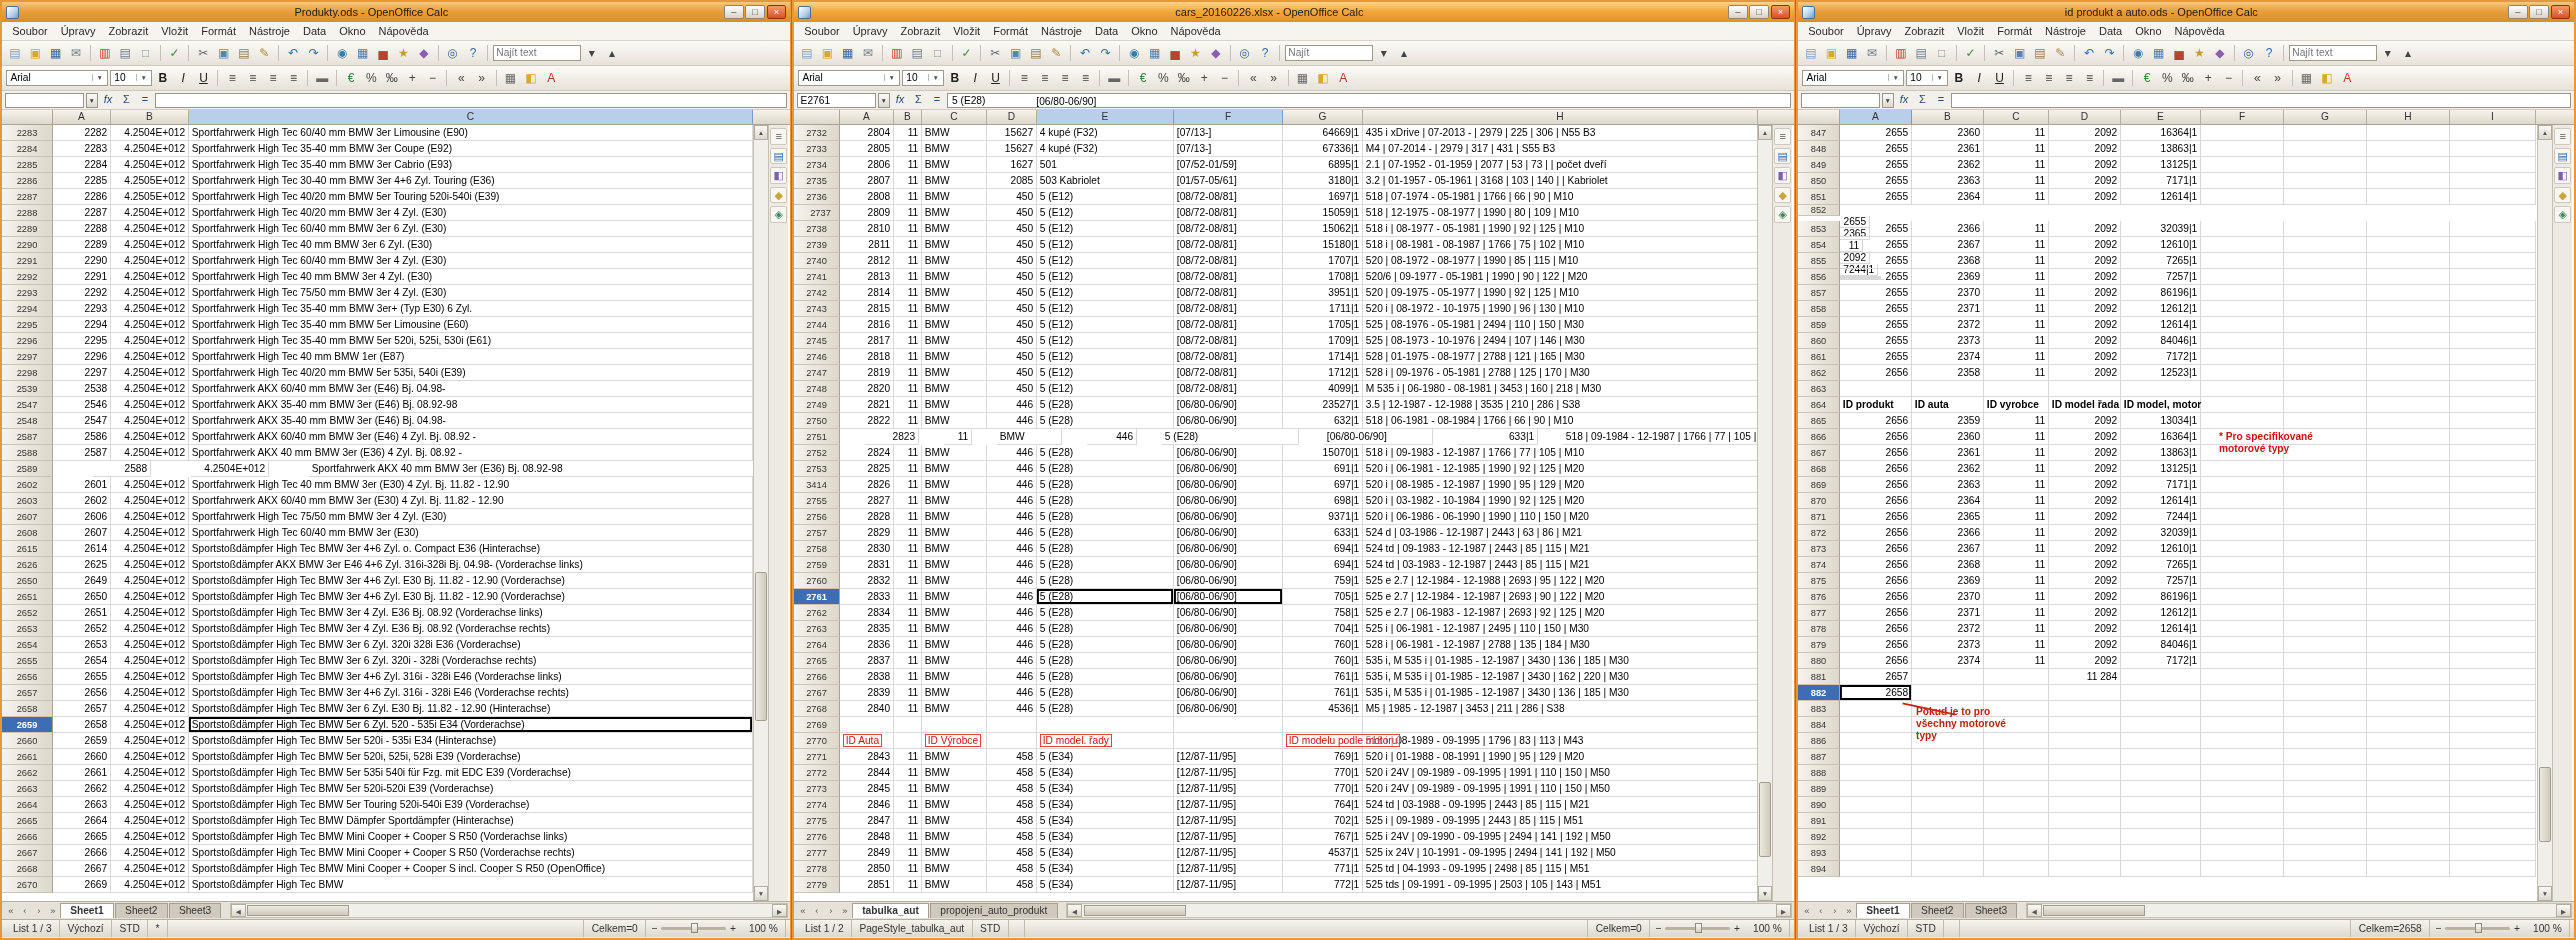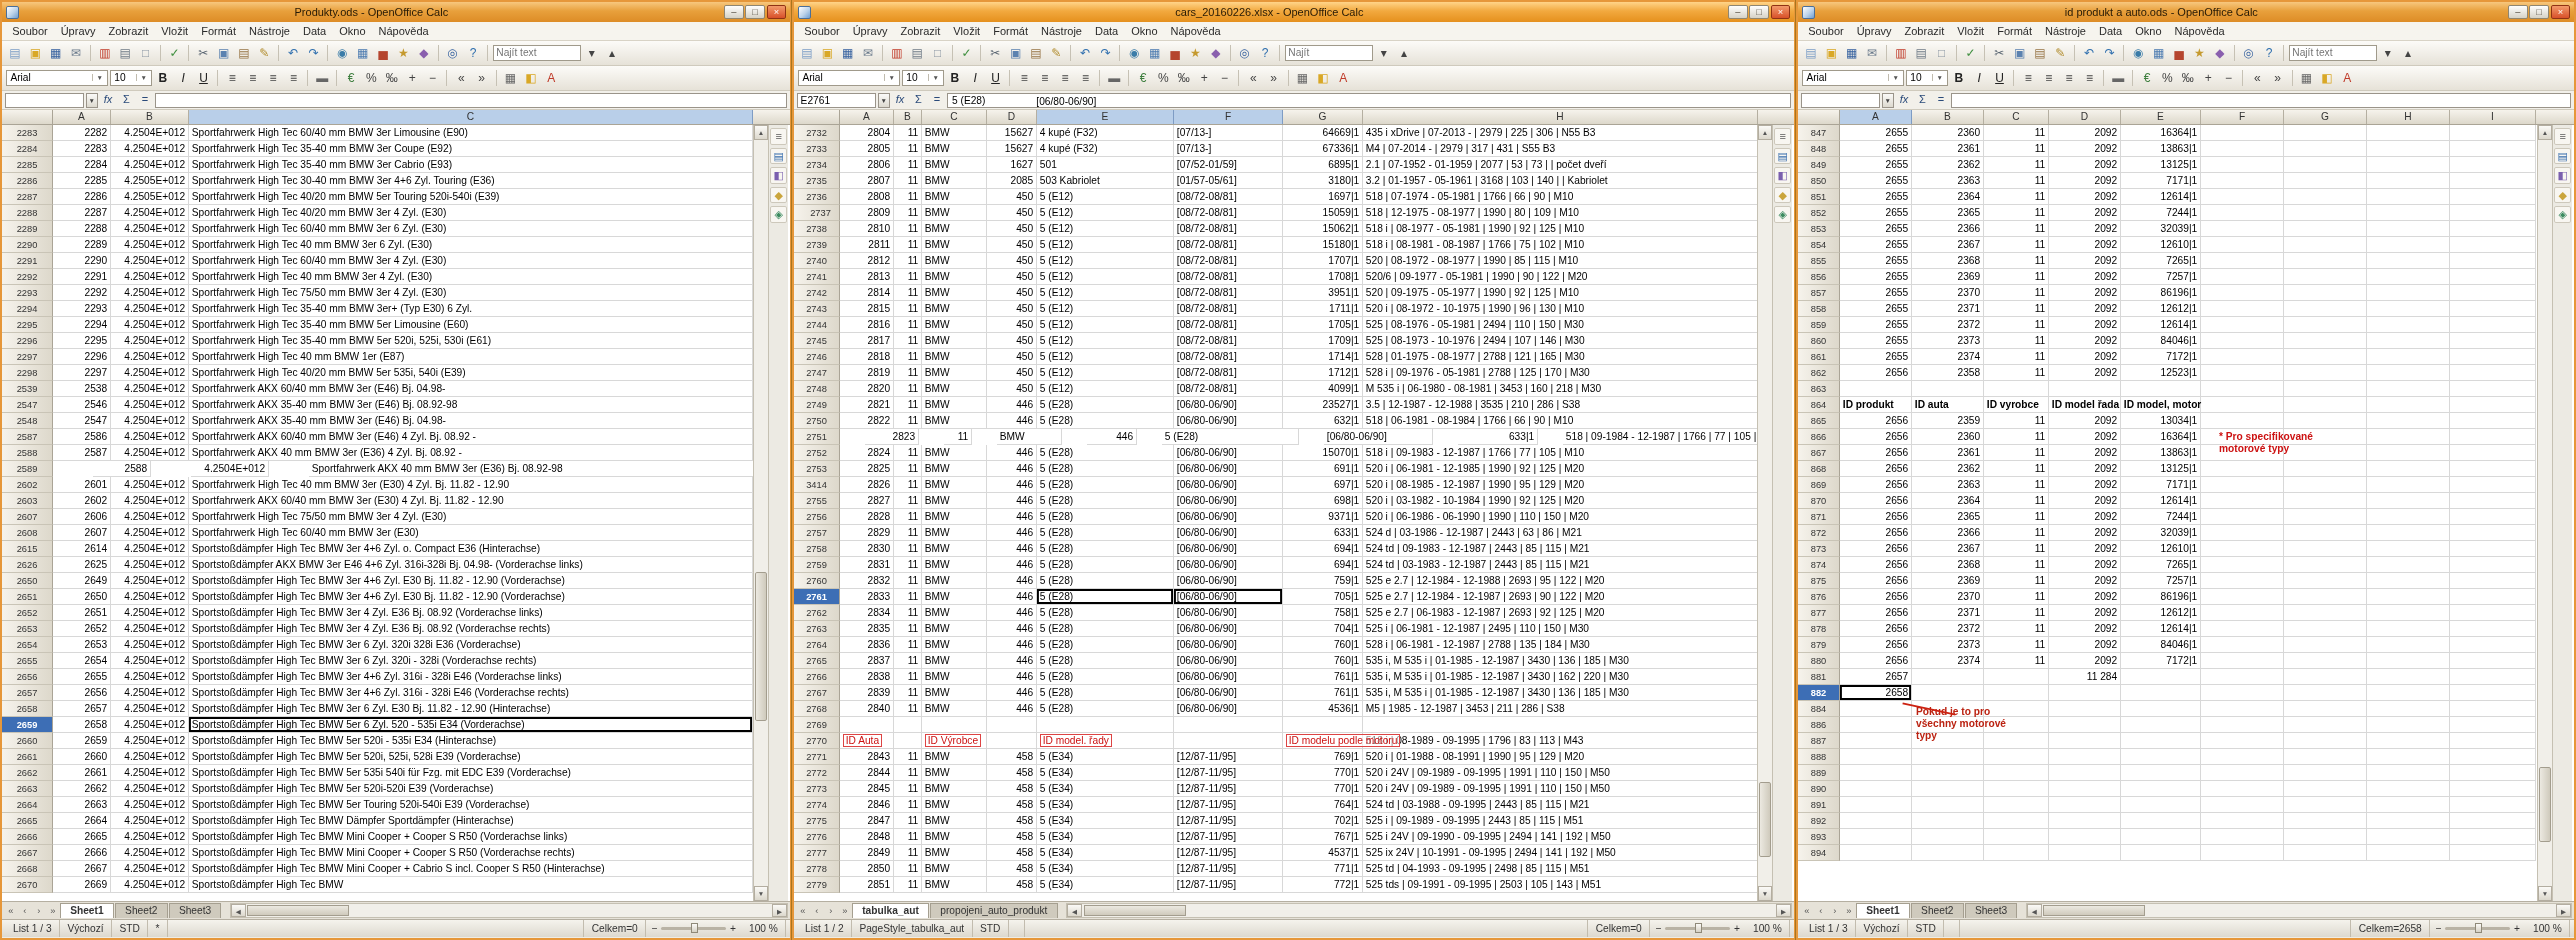--- a/index.html
+++ b/index.html
@@ -458,21 +458,21 @@
           <div class="row" style="height: 16px;">
             <div class="rowhdr" style="width: 51px;">2667</div>
             <div class="cell r" style="width: 58px;">2666</div>
             <div class="cell r" style="width: 78px;">4.2504E+012</div>
             <div class="cell" style="width: 564px;">Sportstoßdämpfer High Tec BMW Mini Cooper + Cooper S R50 (Vorderachse rechts)</div>
           </div>
           <div class="row" style="height: 16px;">
             <div class="rowhdr" style="width: 51px;">2668</div>
             <div class="cell r" style="width: 58px;">2667</div>
             <div class="cell r" style="width: 78px;">4.2504E+012</div>
-            <div class="cell" style="width: 564px;">Sportstoßdämpfer High Tec BMW Mini Cooper + Cabrio S incl. Cooper S R50 (Hinterachse)</div>
+            <div class="cell" style="width: 564px;">Sportstoßdämpfer High Tec BMW Mini Cooper + Cooper S incl. Cooper S R50 (OpenOffice)</div>
           </div>
           <div class="row" style="height: 16px;">
             <div class="rowhdr" style="width: 51px;">2670</div>
             <div class="cell r" style="width: 58px;">2669</div>
             <div class="cell r" style="width: 78px;">4.2504E+012</div>
             <div class="cell" style="width: 564px;">Sportstoßdämpfer High Tec BMW</div>
           </div>
         </div>
       <div class="vscroll">
           <div class="sarrow">▲</div>
@@ -1370,21 +1370,21 @@
             <div class="cell r" style="width: 72px;">2655</div>
             <div class="cell r" style="width: 72px;">2364</div>
             <div class="cell r" style="width: 65px;">11</div>
             <div class="cell r" style="width: 72px;">2092</div>
             <div class="cell r" style="width: 80px;">12614|1</div>
             <div class="cell" style="width: 83px;"></div>
             <div class="cell" style="width: 83px;"></div>
             <div class="cell" style="width: 83px;"></div>
             <div class="cell" style="width: 86px;"></div>
           </div>
-          <div class="row" style="height: 16px;">
+          <div class="row" style="height: 16px; flex-direction: column;">
             <div class="rowhdr" style="width: 42px;">852</div>
             <div class="cell r" style="width: 72px;">2655</div>
             <div class="cell r" style="width: 72px;">2365</div>
             <div class="cell r" style="width: 65px;">11</div>
             <div class="cell r" style="width: 72px;">2092</div>
             <div class="cell r" style="width: 80px;">7244|1</div>
             <div class="cell" style="width: 83px;"></div>
             <div class="cell" style="width: 83px;"></div>
             <div class="cell" style="width: 83px;"></div>
             <div class="cell" style="width: 86px;"></div>
@@ -1733,20 +1733,32 @@
             <div class="cell r" style="width: 72px;">11 284</div>
             <div class="cell r" style="width: 80px;"></div>
             <div class="cell" style="width: 83px;"></div>
             <div class="cell" style="width: 83px;"></div>
             <div class="cell" style="width: 83px;"></div>
             <div class="cell" style="width: 86px;"></div>
           </div>
           <div class="row" style="height: 16px;">
             <div class="rowhdr sel" style="width: 42px;">882</div>
             <div class="cell r selcell" style="width: 72px;">2658</div>
+            <div class="cell r" style="width: 72px;"></div>
+            <div class="cell r" style="width: 65px;"></div>
+            <div class="cell r" style="width: 72px;"></div>
+            <div class="cell r" style="width: 80px;"></div>
+            <div class="cell" style="width: 83px;"></div>
+            <div class="cell" style="width: 83px;"></div>
+            <div class="cell" style="width: 83px;"></div>
+            <div class="cell" style="width: 86px;"></div>
+          </div>
+          <div class="row" style="height: 16px;">
+            <div class="rowhdr" style="width: 42px;">883</div>
+            <div class="cell r" style="width: 72px;"></div>
             <div class="cell r" style="width: 72px;"></div>
             <div class="cell r" style="width: 65px;"></div>
             <div class="cell r" style="width: 72px;"></div>
             <div class="cell r" style="width: 80px;"></div>
             <div class="cell" style="width: 83px;"></div>
             <div class="cell" style="width: 83px;"></div>
             <div class="cell" style="width: 83px;"></div>
             <div class="cell" style="width: 86px;"></div>
           </div>
           <div class="row" style="height: 16px;">

